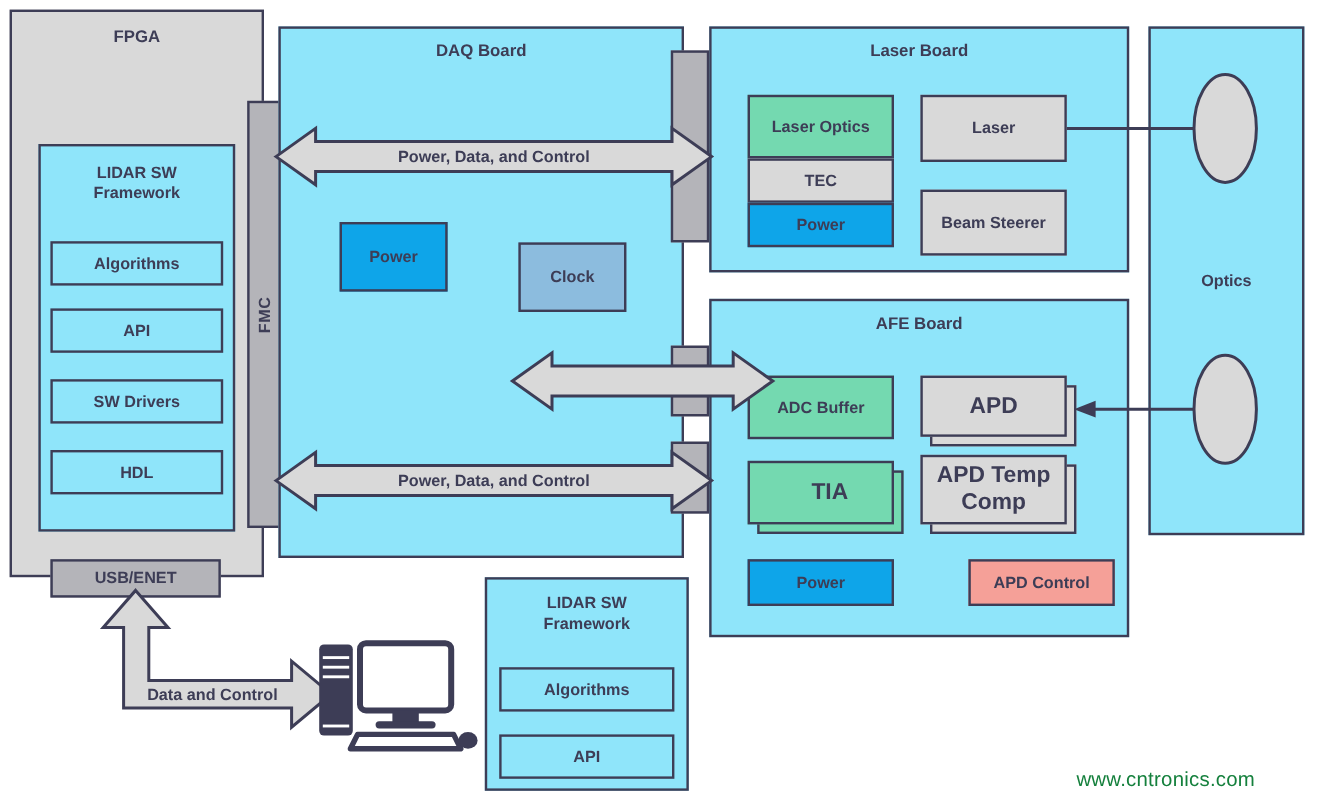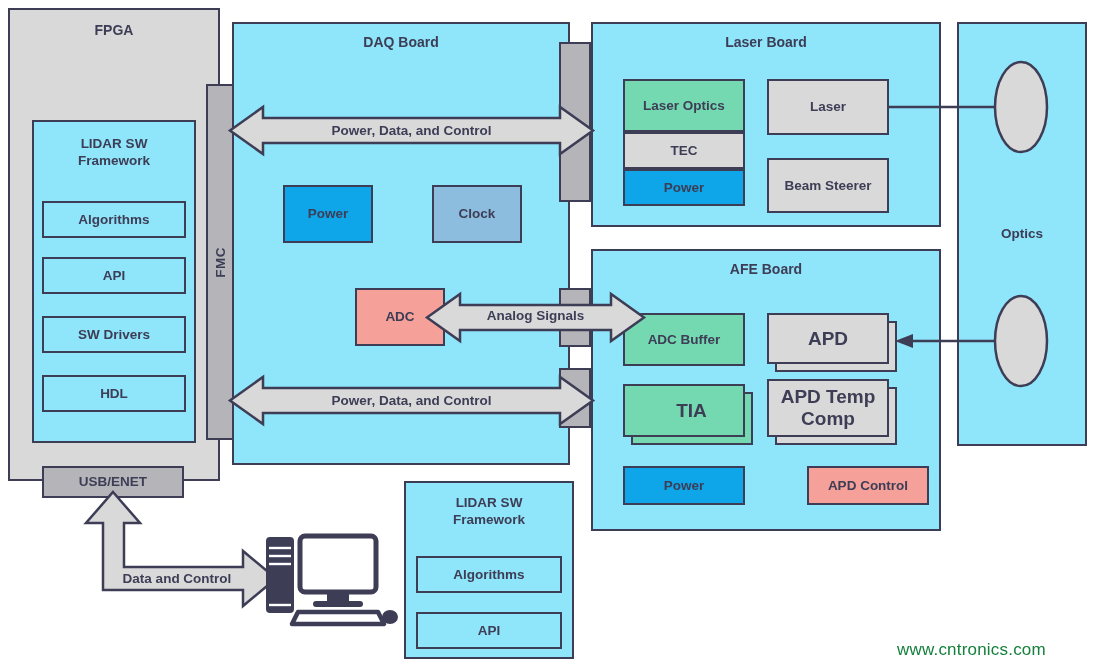--- a/index.html
+++ b/index.html
@@ -128,27 +128,24 @@
     <span class="vert">FMC</span>
   </div>
 
   <div class="box board" style="left:232px;top:22px;width:338px;height:443px;">
     <span class="lbl">DAQ Board</span>
   </div>
 
   <div class="box yellow unit" style="left:283px;top:185px;width:90px;height:58px;">
       <span>Power</span>
     </div>
-  <div class="box blue unit" style="left:432px;top:185px;width:90px;height:58px;">
+  <div class="box blue unit" style="left:432px;top:202px;width:90px;height:58px;">
       <span>Clock</span>
     </div>
 
-  <div class="box red unit" style="left:355px;top:288px;width:90px;height:58px;">
-      <span>ADC</span>
-    </div>
 
   <div class="box graydark" style="left:559px;top:42px;width:32px;height:160px;"></div>
   <div class="box graydark" style="left:559px;top:288px;width:32px;height:18px;"></div>
   <div class="box graydark" style="left:559px;top:329px;width:32px;height:18px;"></div>
   <div class="box graydark" style="left:559px;top:368px;width:32px;height:60px;"></div>
 
   <div class="box board" style="left:591px;top:22px;width:350px;height:205px;">
     <span class="lbl">Laser Board</span>
   </div>
 
@@ -269,18 +266,17 @@
       <rect x="313" y="601" width="50" height="6" rx="3"></rect>
 
       <path d="M298 612 L378 612 L384 624 L292 624 Z" fill="none" stroke="#3d3d56" stroke-width="4.5" stroke-linejoin="round"></path>
 
       <ellipse cx="390" cy="617" rx="8" ry="7"></ellipse>
     </g>
   </svg>
 
   <div class="arrowtxt" style="left:0;top:123px;width:823px;text-align:center;">Power, Data, and Control</div>
   <div class="arrowtxt" style="left:0;top:393px;width:823px;text-align:center;">Power, Data, and Control</div>
-  <div class="arrowtxt" style="left:0;top:308px;width:1071px;text-align:center;">Analog Signals</div>
   <div class="arrowtxt" style="left:0;top:571px;width:354px;text-align:center;">Data and Control</div>
 
   <div class="watermark" style="left:897px;top:640px;">www.cntronics.com</div>
 
 </div>
 
 </body></html>

